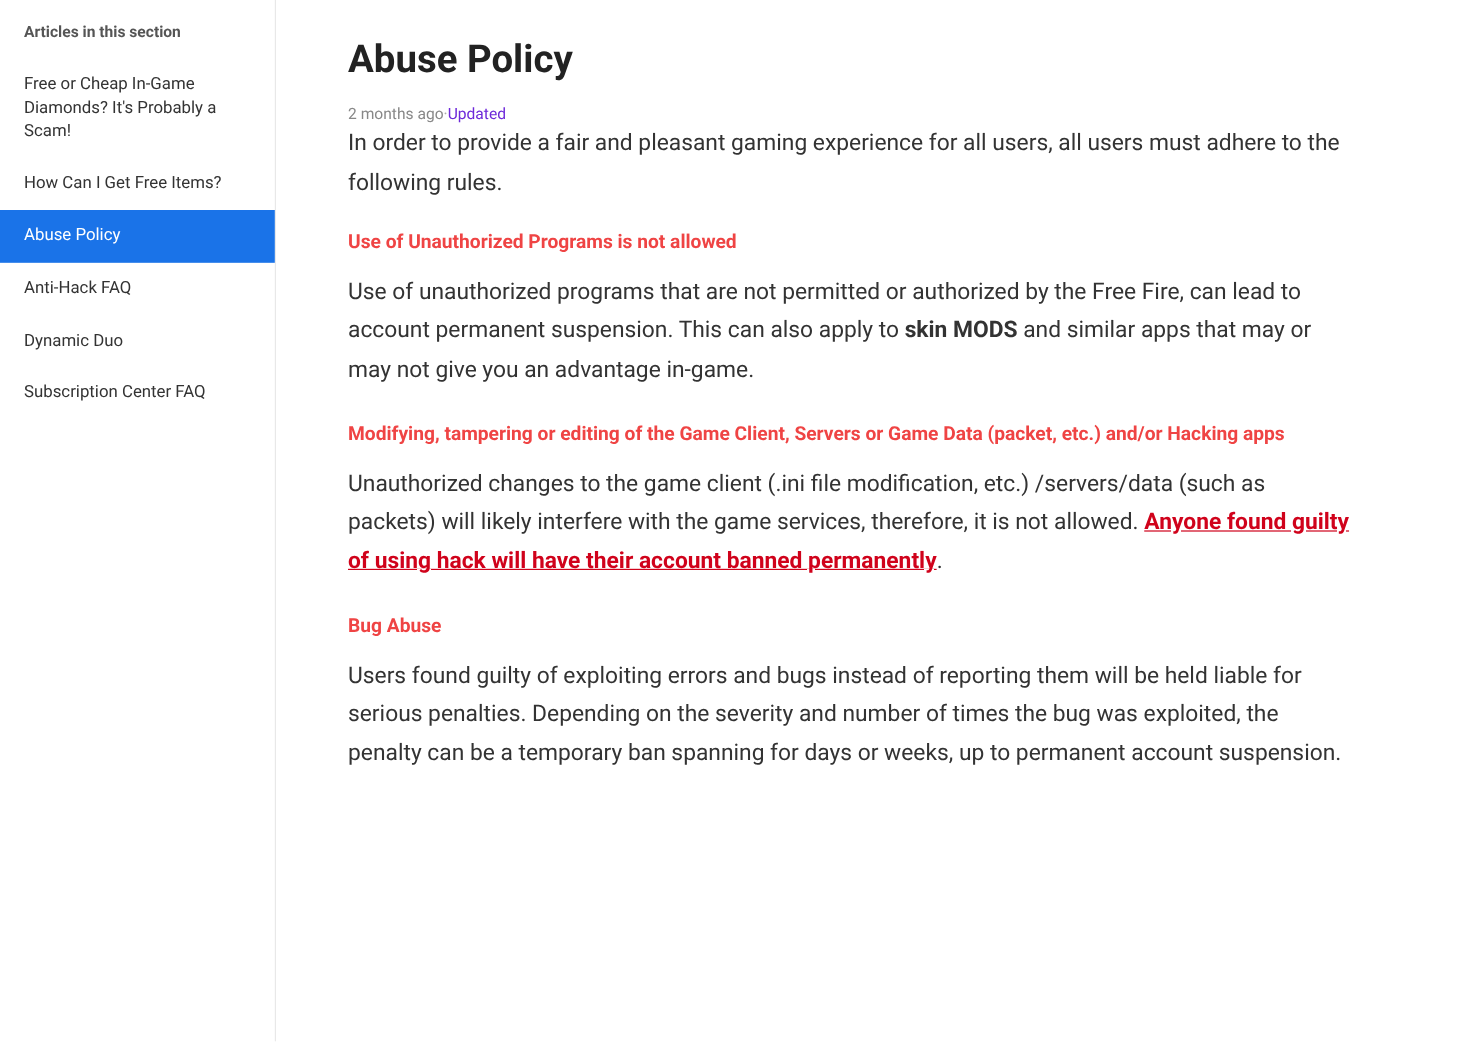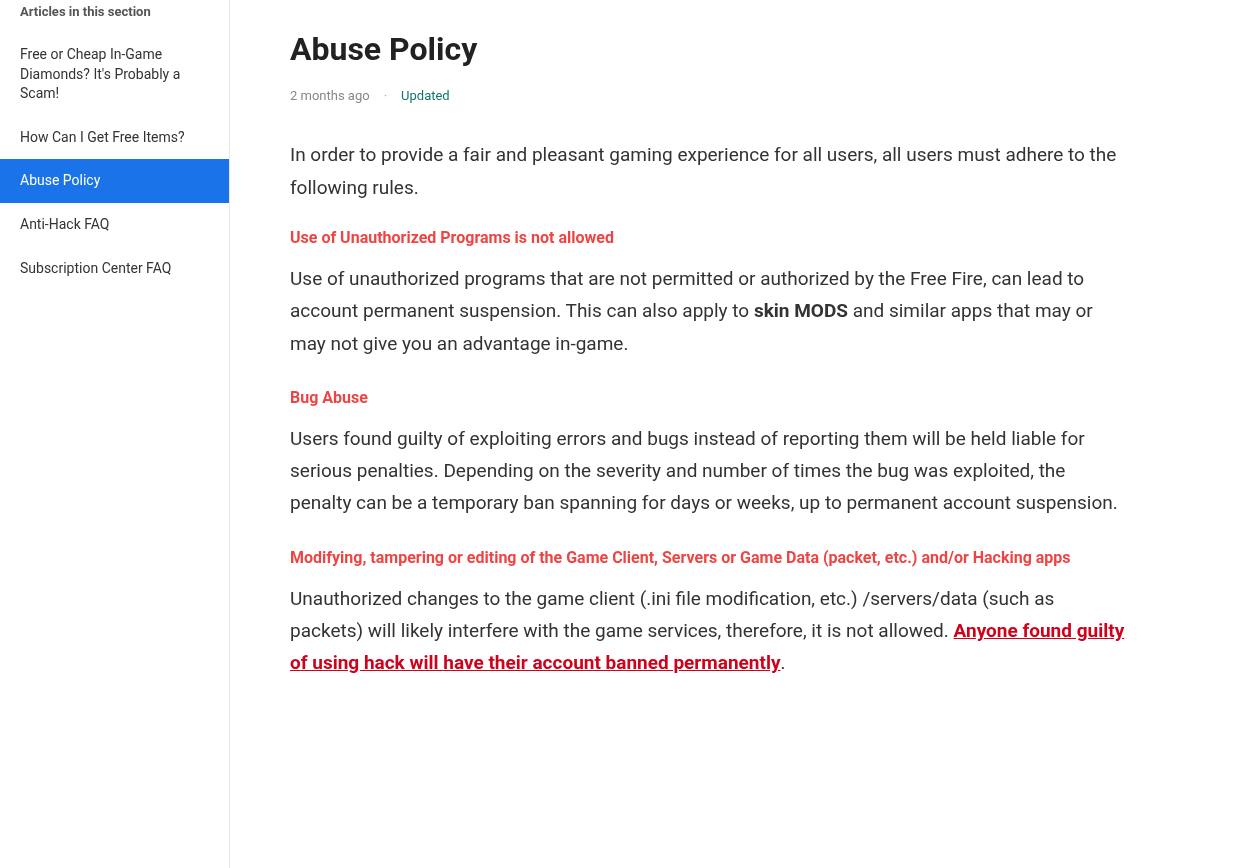--- a/index.html
+++ b/index.html
@@ -13,21 +13,21 @@
       font-size: 15px;
       color: #333;
       background: #fff;
       display: flex;
       min-height: 868px;
     }
 
     .sidebar {
       width: 230px;
       min-width: 230px;
-      padding: 4px 0;
+      padding: 20px 0;
       border-right: 1px solid #e8e8e8;
     }
 
     .sidebar-section-title {
       font-size: 13px;
       font-weight: 700;
       color: #555;
       padding: 0 20px 14px 20px;
       text-transform: none;
       letter-spacing: 0;
@@ -59,31 +59,30 @@
       font-size: 32px;
       font-weight: 700;
       color: #222;
       margin-bottom: 20px;
       line-height: 1.2;
     }
 
     .article-meta {
       font-size: 13px;
       color: #888;
-      margin-bottom: 36px;
       display: flex;
-      gap: 14px;
+      gap: 0;
     }
 
     .article-meta .dot {
       color: #aaa;
     }
 
     .article-meta .updated {
-      color: #0f766e;
+      color: #6d28d9;
     }
 
     .article-body p {
       font-size: 19px;
       line-height: 1.7;
       color: #333;
       margin-bottom: 24px;
     }
 
     .article-body h2 {
@@ -112,20 +111,21 @@
   </style>
 </head>
 <body>
 
 <aside class="sidebar">
   <div class="sidebar-section-title">Articles in this section</div>
 <div class="sidebar-item">Free or Cheap In-Game Diamonds? It's Probably a Scam!</div>
     <div class="sidebar-item">How Can I Get Free Items?</div>
     <div class="sidebar-item active">Abuse Policy</div>
     <div class="sidebar-item">Anti-Hack FAQ</div>
+    <div class="sidebar-item">Dynamic Duo</div>
     <div class="sidebar-item">Subscription Center FAQ</div>
   </aside>
 
 <main class="main-content">
   <h1 class="article-title">Abuse Policy</h1>
 
   <div class="article-meta">
     <span>2 months ago</span>
     <span class="dot">·</span>
     <span class="updated">Updated</span>
@@ -135,24 +135,24 @@
     <p>In order to provide a fair and pleasant gaming experience for all users, all users must adhere to the following rules.</p>
 
     <div class="section-block">
       <h2>Use of Unauthorized Programs is not allowed</h2>
       <p>
         <span>Use of unauthorized programs that are not permitted or authorized by the Free Fire, can lead to account permanent suspension. This can also apply to </span><span class="bold-inline">skin MODS</span><span> and similar apps that may or may not give you an advantage in-game.</span>
       </p>
     </div>
 
     <div class="section-block">
-      <h2>Bug Abuse</h2>
-      <p>Users found guilty of exploiting errors and bugs instead of reporting them will be held liable for serious penalties. Depending on the severity and number of times the bug was exploited, the penalty can be a temporary ban spanning for days or weeks, up to permanent account suspension.</p>
-    </div>
-
-    <div class="section-block">
       <h2>Modifying, tampering or editing of the Game Client, Servers or Game Data (packet, etc.) and/or Hacking apps</h2>
       <p>
         <span>Unauthorized changes to the game client (.ini file modification, etc.) /servers/data (such as packets) will likely interfere with the game services, therefore, it is not allowed. </span><span class="red-link">Anyone found guilty of using hack will have their account banned permanently</span><span>.</span>
       </p>
     </div>
+
+    <div class="section-block">
+      <h2>Bug Abuse</h2>
+      <p>Users found guilty of exploiting errors and bugs instead of reporting them will be held liable for serious penalties. Depending on the severity and number of times the bug was exploited, the penalty can be a temporary ban spanning for days or weeks, up to permanent account suspension.</p>
+    </div>
   </div>
 </main>
 
 </body></html>

